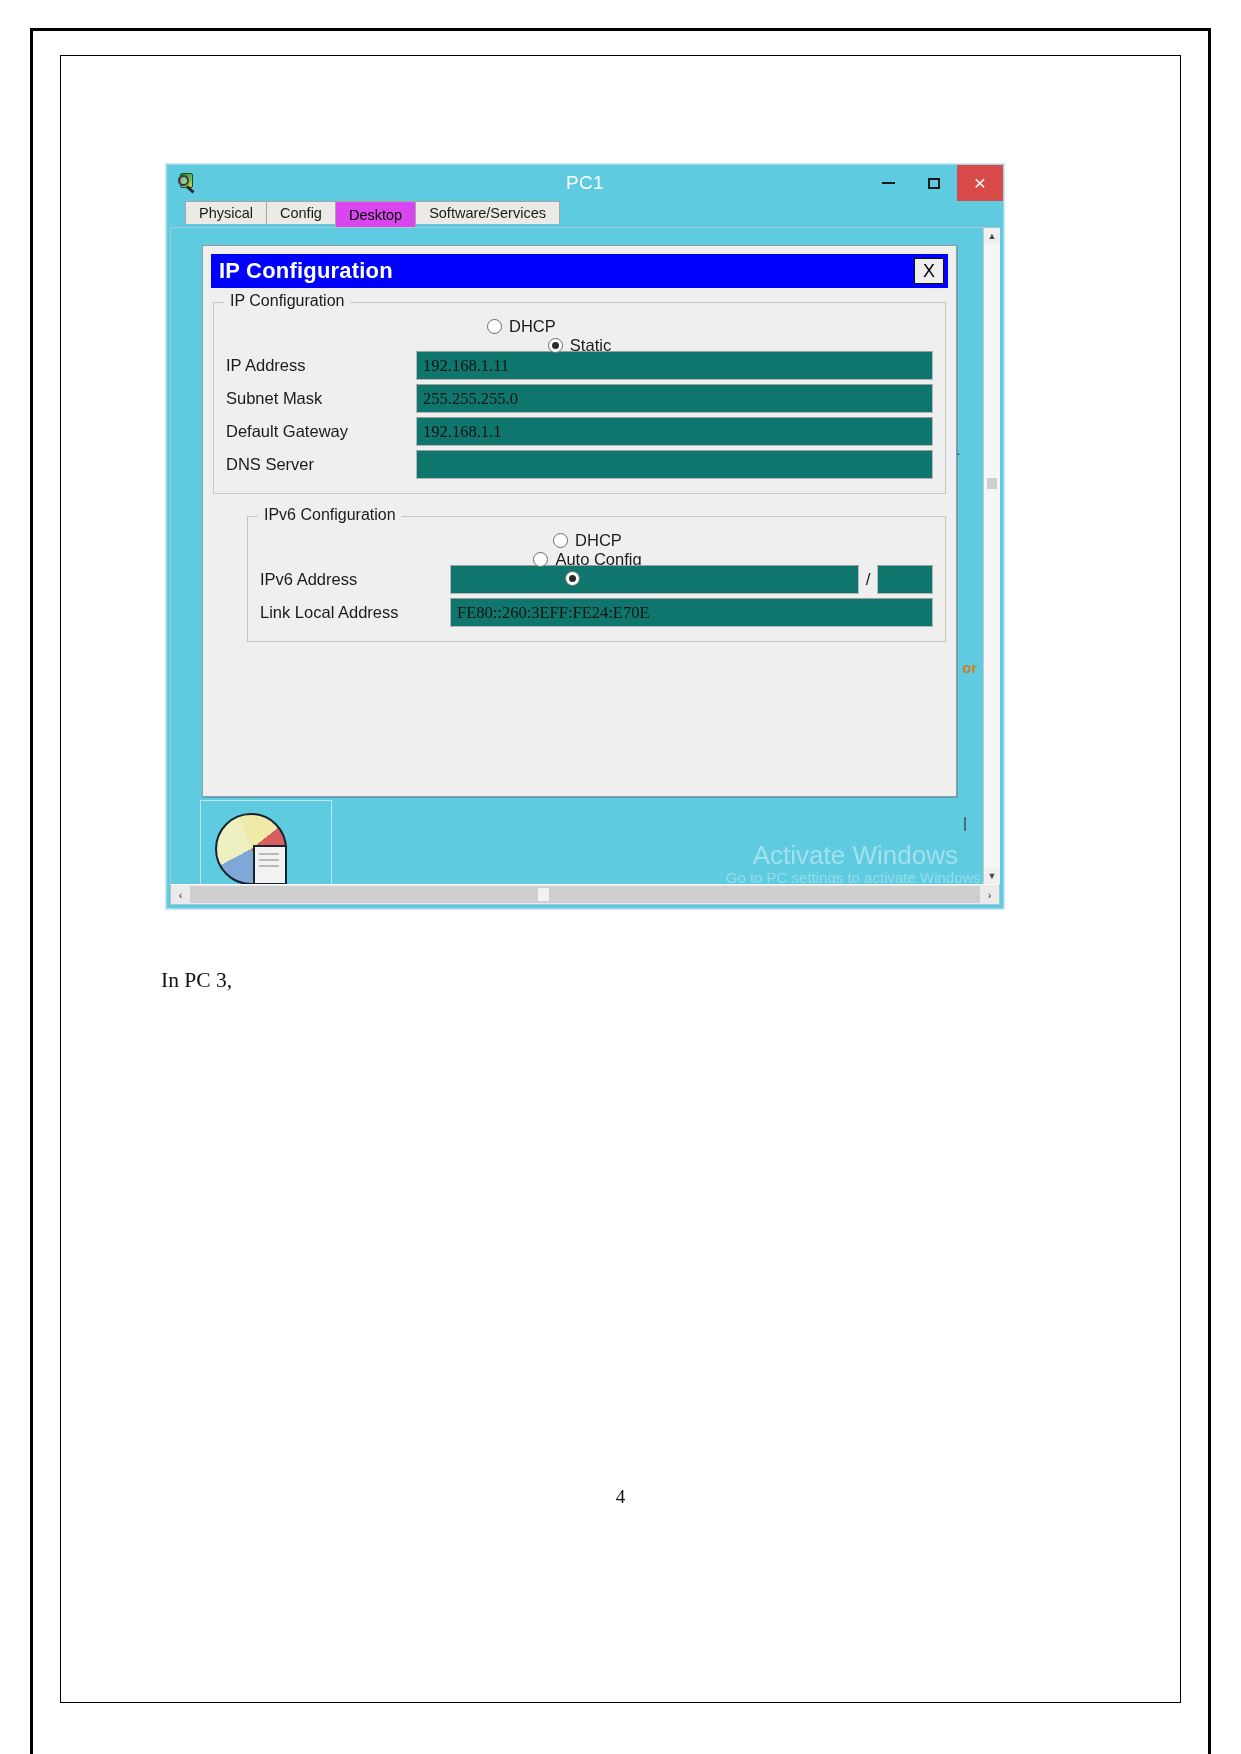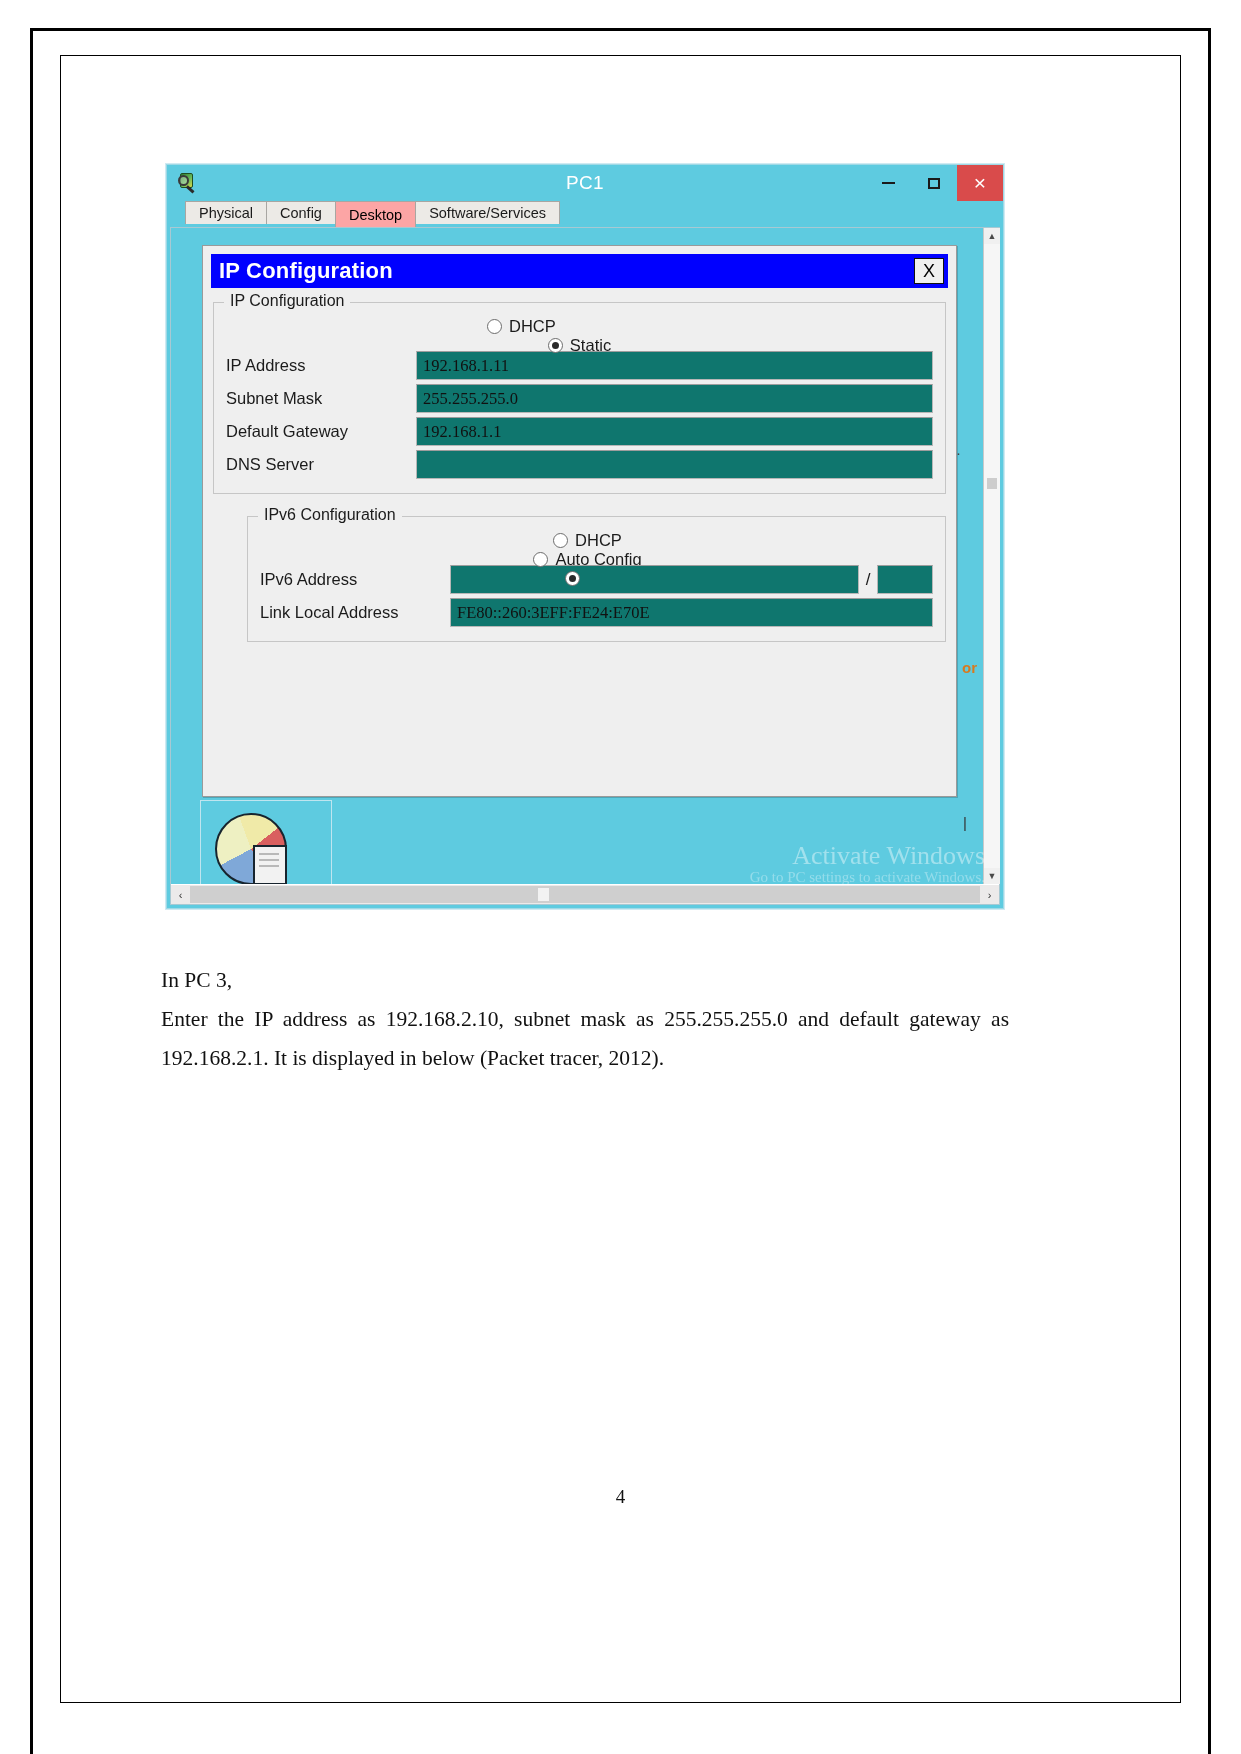--- a/index.html
+++ b/index.html
@@ -96,21 +96,21 @@
     padding: 0 13px;
     display:flex; align-items:center;
     background:#eceae6;
     border:1px solid #a8a6a2;
     border-bottom:none;
     color:#1a1a1a;
     margin-right:-1px;
     position:relative;
   }
   .pt-tab.active {
-    background:#fca5a5;
+    background:#d946ef;
     height: 26px;
     z-index:3;
     border-color:#a8a6a2;
     color:#000;
   }
 
   
   #pt-body {
     position:absolute;
     left: 3px; right: 3px;
@@ -287,22 +287,22 @@
     position:absolute;
     left:0; right:0; top: 1430px;
     text-align:center;
     font-family:"Liberation Serif", serif;
     font-size:19px; color:#111;
   }
 
   
   #watermark {
     position:absolute; right: 14px; bottom: 18px;
-    text-align:right; color: rgba(255,255,255,0.42);
-    font-family:Liberation Serif, serif;
+    text-align:center; color: rgba(255,255,255,0.42);
+    font-family:Liberation Sans, sans-serif;
     pointer-events:none;
   }
   #watermark .w1 { font-size:26px; line-height:1.05; }
   #watermark .w2 { font-size:15px; opacity:0.8; }
 
   
   #bleed-or { right: 6px; top: 430px; }
   #bleed-dash { right: 22px; top: 215px; color:#444; font-weight:normal; }
   #bleed-bar { right: 16px; top: 585px; color:#333; font-weight:normal; }
 </style>
@@ -445,19 +445,18 @@
         <div id="watermark">
           <div class="w1">Activate Windows</div>
           <div class="w2">Go to PC settings to activate Windows.</div>
         </div>
 
       </div>
     </div>
 
     <div id="doc-text">
       <div>In PC 3,</div>
-      <div class="para-justify">Enter the IP address as 192.168.2.10, subnet mask as 255.255.255.0 and default gateway as 192.168.2.1. It is displayed in below (Packet tracer, 2012).</div>
     </div>
 
     <div id="page-number">4</div>
 
   </div>
 </div>
 
 </body></html>

